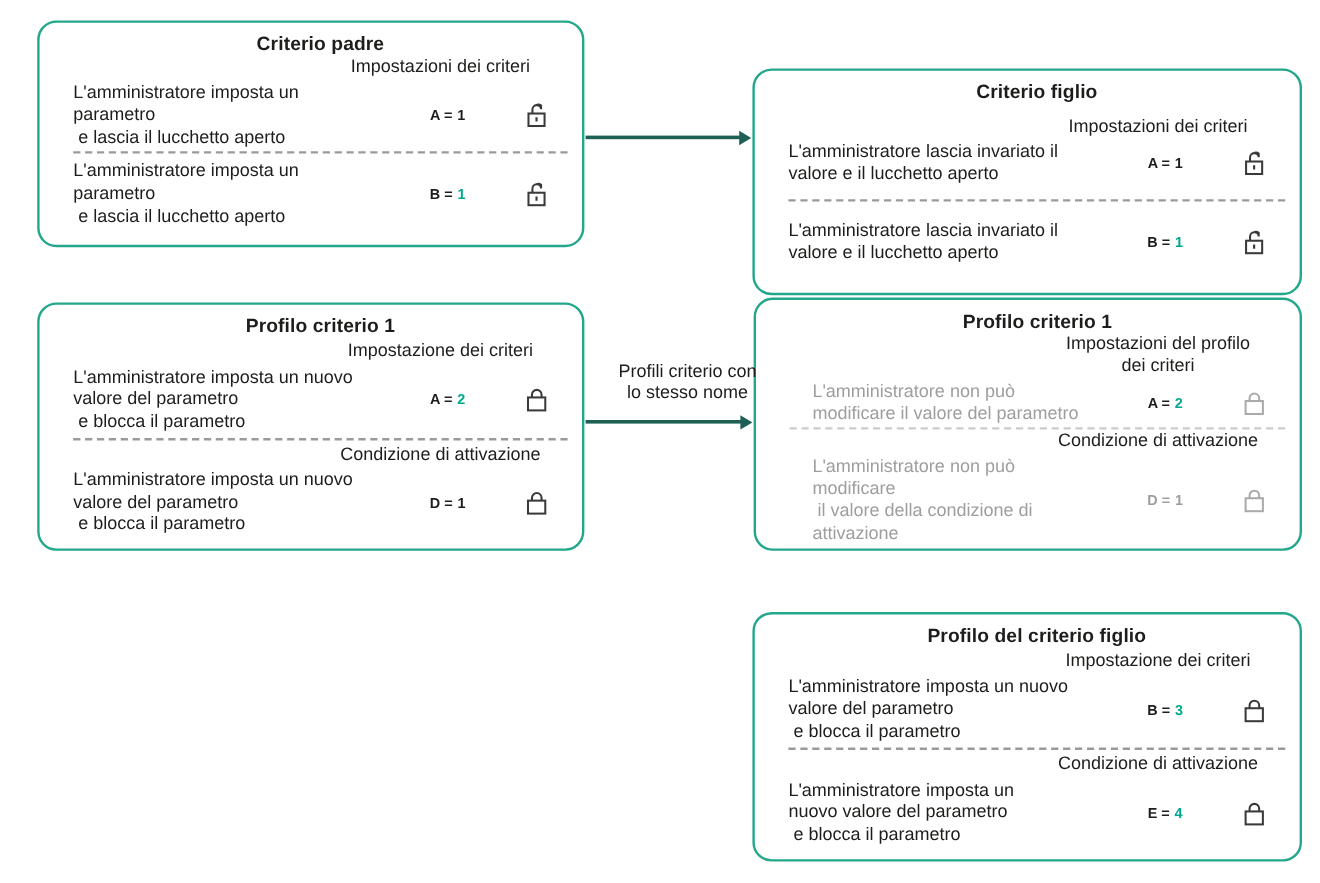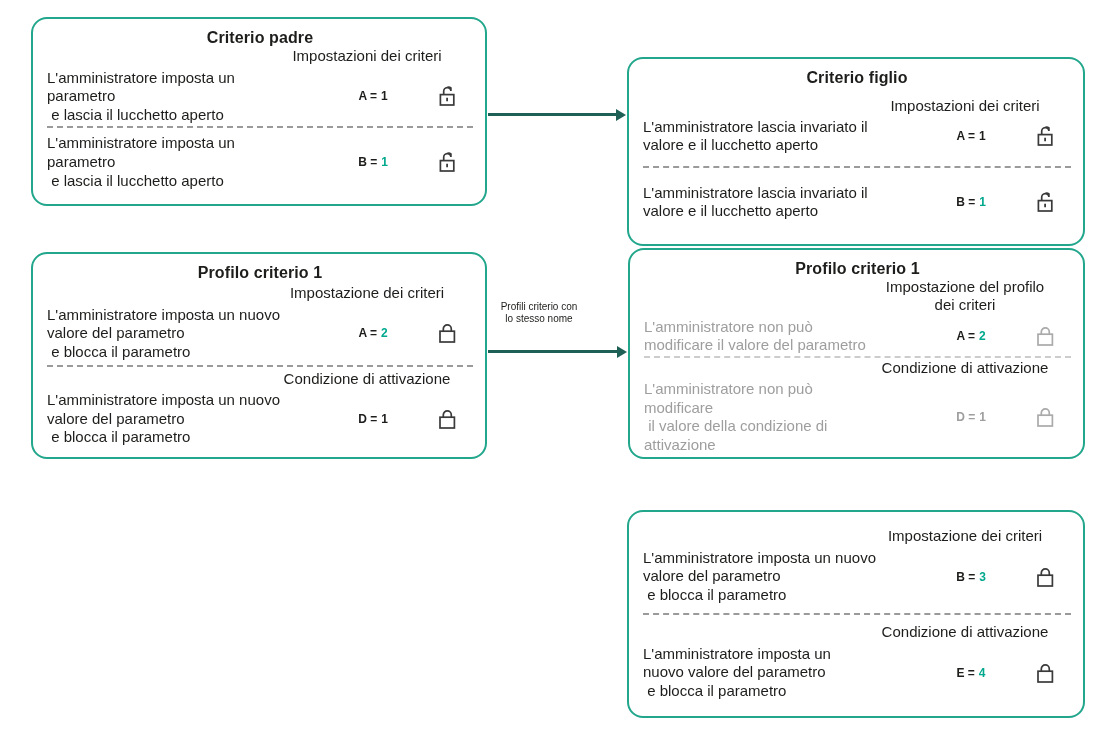--- a/index.html
+++ b/index.html
@@ -18,21 +18,21 @@
   #canvas{position:relative;width:1100px;height:736px;background:#ffffff;overflow:hidden;}
 
   .box{
     position:absolute;
     box-sizing:border-box;
     border:2px solid var(--box-border);
     border-radius:16px;
     background:#ffffff;
     display:flex;
     flex-direction:column;
-    padding:8px 12px 8px 14px;
+    padding:8px 12px 8px 28px;
   }
   #box-criterio-padre        {left:31px;  top:17px;  width:456px; height:189px;}
   #box-criterio-figlio       {left:627px; top:17px;  width:458px; height:189px;margin-top:40px;}
   #box-profilo-criterio-1    {left:31px;  top:252px; width:456px; height:207px;}
   #box-profilo-criterio-1-child{left:628px;top:248px;width:457px; height:211px;}
   #box-profilo-criterio-figlio{left:627px;top:510px; width:458px; height:208px;}
 
   .box-title{
     text-align:center;
     font-weight:700;
@@ -63,21 +63,21 @@
     display:grid;
     grid-template-columns:1fr 96px 52px;
     align-items:center;
   }
   .desc{
     font-size:15px;
     line-height:1.24;
     white-space:pre-wrap;
     color:var(--dark);
   }
-  .desc.gray{color:var(--gray);}
+  .desc.gray{color:var(--gray);margin-left:19px;}
   .value{
     text-align:center;
     font-size:12px;
     font-weight:700;
     white-space:nowrap;
   }
   .value .vnum{margin-left:4px;}
   .value .vnum.accent{color:var(--accent);}
   .value .vlabel.gray,.value .vnum.gray{color:var(--gray);}
   .lock{justify-self:center;display:flex;align-items:center;}
@@ -104,23 +104,23 @@
     transform:translateY(-50%);
     width:0;height:0;
     border-left:10px solid var(--arrow);
     border-top:6px solid transparent;
     border-bottom:6px solid transparent;
   }
   #arrow-top{left:488px;top:113px;width:129px;}
   #arrow-middle{left:488px;top:350px;width:130px;}
   #arrow-middle-label{
     position:absolute;
-    left:460px;top:301px;width:158px;
+    left:494px;top:301px;width:158px;
     text-align:center;
-    font-size:10px;
+    font-size:15px;
     line-height:1.18;
     color:var(--dark);
     white-space:pre-line;
   }
   svg{display:block;}
 </style>
 </head>
 <body>
 
 <svg width="0" height="0" style="position:absolute">
@@ -230,21 +230,21 @@
               <use href="#sym-closed-lock"></use>
             </svg>
           </div>
       </div>
     </div>
   </div>
 
   <div class="box" id="box-profilo-criterio-1-child">
     <div class="box-title"><span>Profilo criterio 1</span></div>
     <div class="section with-head">
-      <div class="sec-head">Impostazione del profilo
+      <div class="sec-head">Impostazioni del profilo
 dei criteri</div>
       <div class="row">
         <div class="desc gray">L'amministratore non può
 modificare il valore del parametro</div>
         <div class="value"><span class="vlabel">A =</span><span class="vnum accent">2</span></div>
         <div class="lock gray">
             <svg width="21" height="22" viewBox="0 0 21 22">
               <use href="#sym-closed-lock"></use>
             </svg>
           </div>
@@ -262,20 +262,21 @@
         <div class="lock gray">
             <svg width="21" height="22" viewBox="0 0 21 22">
               <use href="#sym-closed-lock"></use>
             </svg>
           </div>
       </div>
     </div>
   </div>
 
   <div class="box" id="box-profilo-criterio-figlio">
+    <div class="box-title"><span>Profilo del criterio figlio</span></div>
     <div class="section with-head">
       <div class="sec-head">Impostazione dei criteri</div>
       <div class="row">
         <div class="desc">L'amministratore imposta un nuovo
 valore del parametro
  e blocca il parametro</div>
         <div class="value"><span class="vlabel">B =</span><span class="vnum accent">3</span></div>
         <div class="lock dark">
             <svg width="21" height="22" viewBox="0 0 21 22">
               <use href="#sym-closed-lock"></use>

